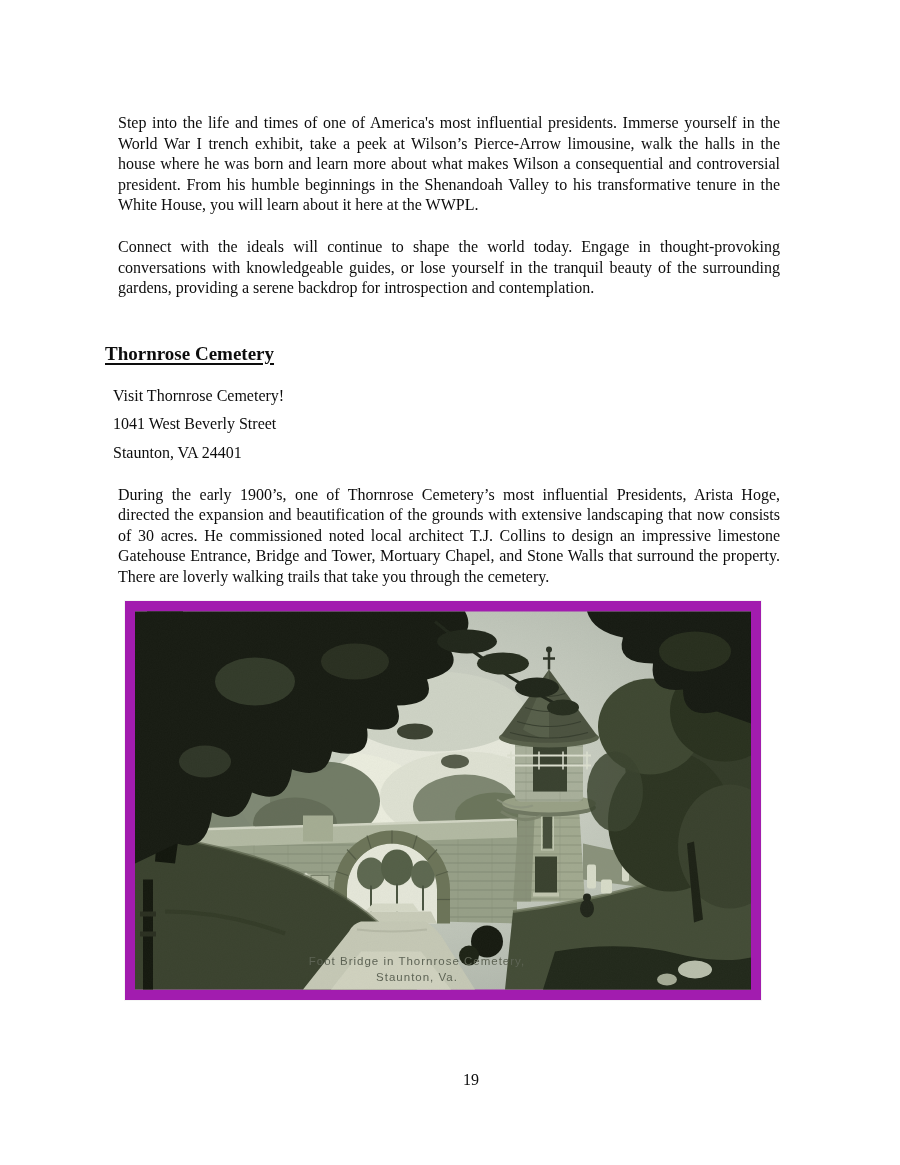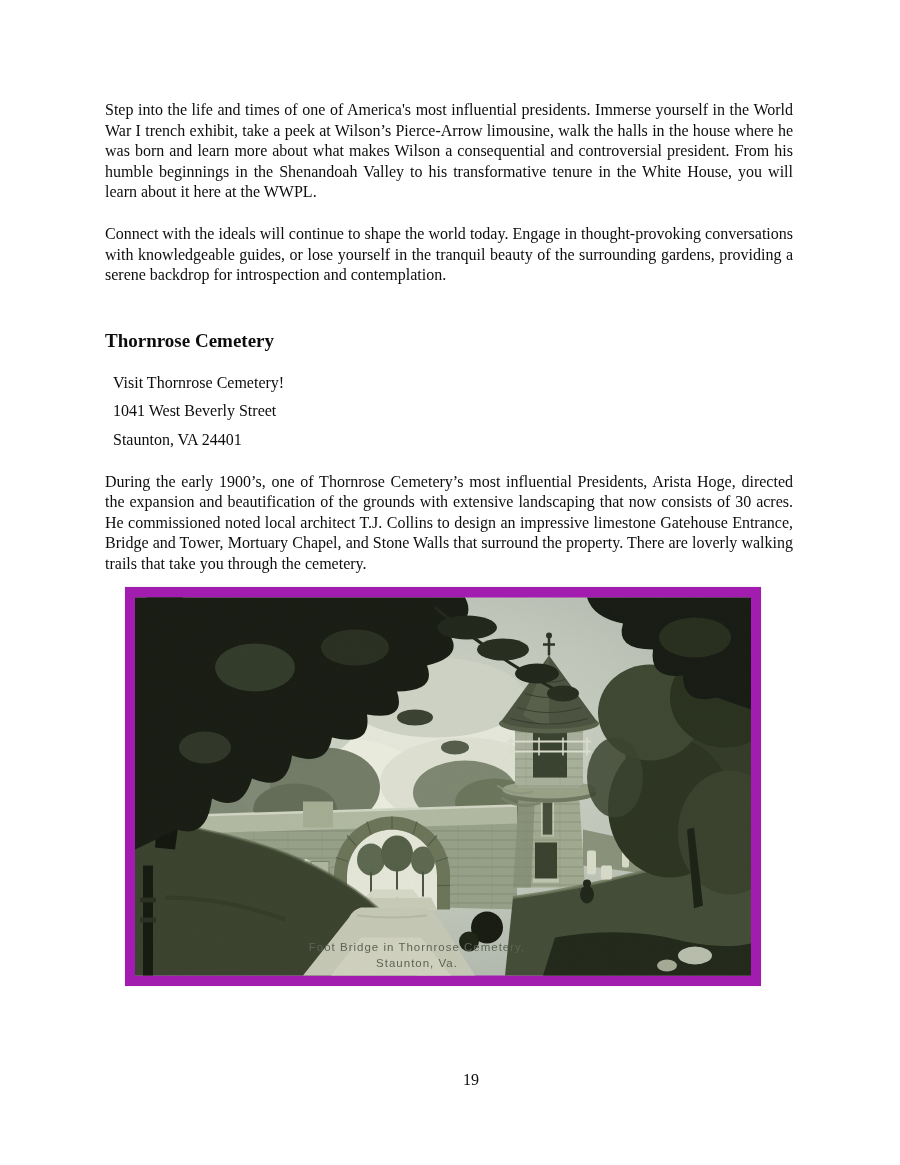--- a/index.html
+++ b/index.html
@@ -9,28 +9,28 @@
     color:#0d0d0d;
     -webkit-font-smoothing:antialiased;
   }
   .sheet { position:absolute; inset:0; background:#ffffff; overflow:hidden; }
   .content {
     position:absolute; left:105px; top:100px; width:688px;
   }
   .body-text {
     font-size:16px; line-height:20.6px;
     text-align:justify; text-align-last:left;
-    margin:0;
+    margin:13px;
   }
   .p2 { margin-top:21px; }
   .p3 { margin-top:21px; }
   h2.section-heading {
     margin:42px 0 0 0;
     font-size:19px; line-height:25px; font-weight:bold;
-    text-decoration-thickness:2px; text-underline-offset:3px;
+    text-decoration:underline; text-decoration-thickness:2px; text-underline-offset:3px;
   }
   .address { margin-top:20px; font-size:16px; line-height:20.6px; }
   .address div { margin:8px; }
   figure.photo {
     margin:12px 0 8px 20px; padding:10px;
     width:616px; height:379px;
     background:#a21caf;
     box-shadow:0 0 0 1px rgba(0,0,0,0.04);
   }
   figure.photo svg { display:block; }

